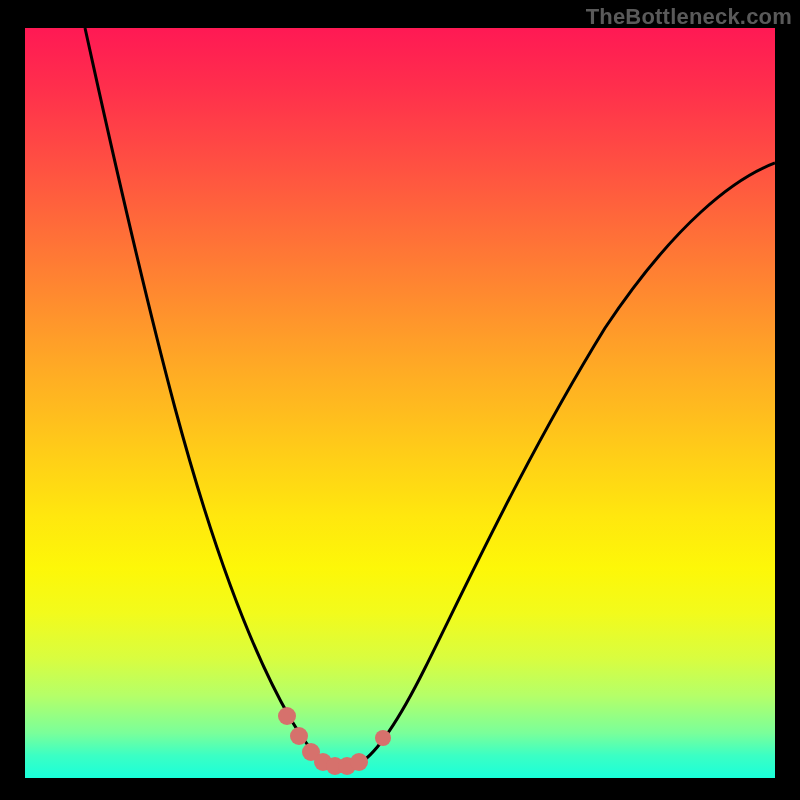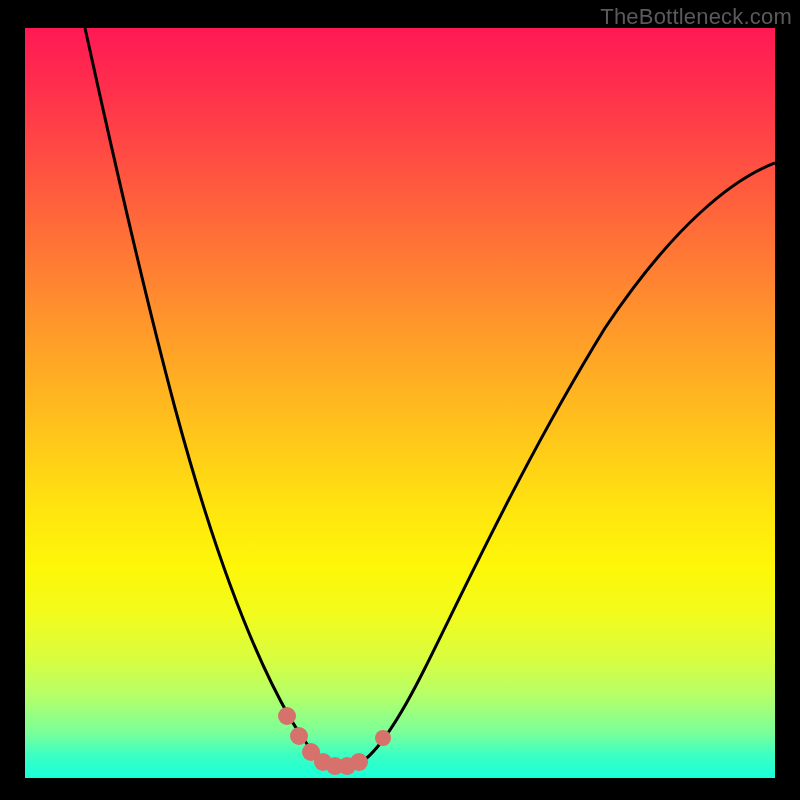--- a/index.html
+++ b/index.html
@@ -41,21 +41,21 @@
       #3bffc4 97%,
       #19ffda 100%
     );
   }
   .watermark {
     position: absolute;
     top: 4px;
     right: 8px;
     color: #5a5a5a;
     font-size: 22px;
-    font-weight: 400;
+    font-weight: 700;
     letter-spacing: 0.2px;
   }
   svg.curve {
     position: absolute;
     left: 0;
     top: 0;
     width: 750px;
     height: 750px;
   }
 </style>

